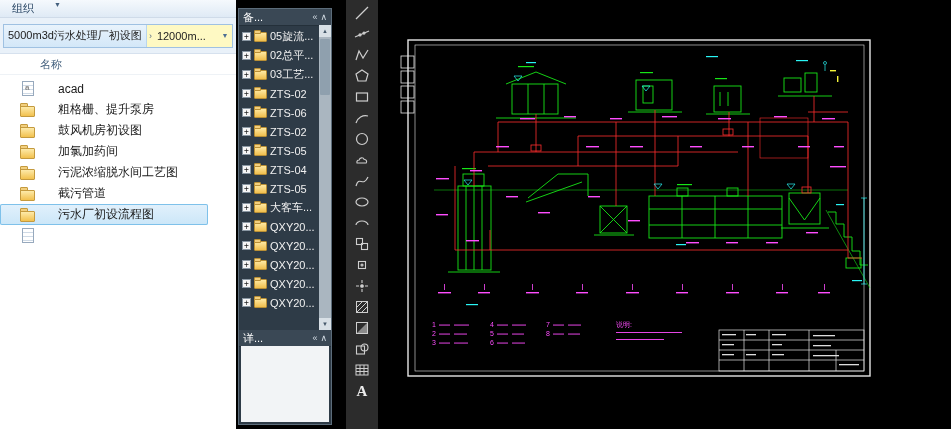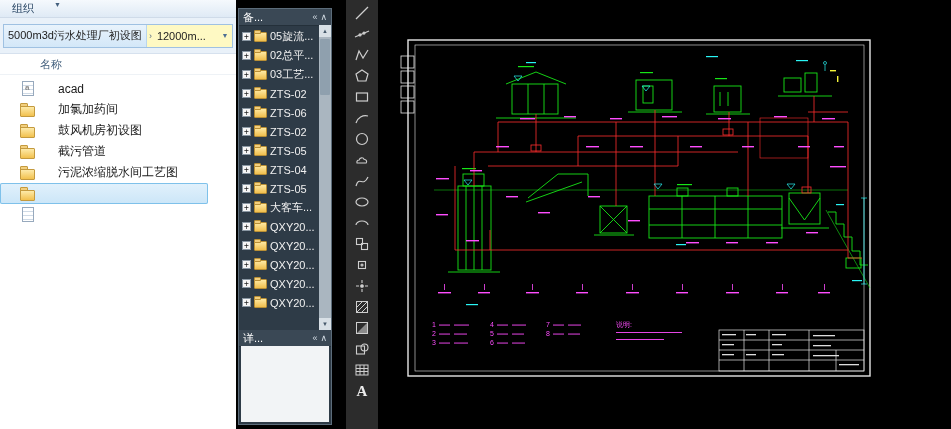--- a/index.html
+++ b/index.html
@@ -95,43 +95,48 @@
   <div class="colheader">
     <span>名称</span>
   </div>
   <div class="filelist">
 
       <div class="file-row type-file-acad">
         <span class="ficon"></span>
         <span class="fname">acad</span>
       </div>
 
-
       <div class="file-row type-folder">
         <span class="ficon"></span>
+        <span class="fname">粗格栅、提升泵房</span>
+      </div>
+
+      <div class="file-row type-folder">
+        <span class="ficon"></span>
+        <span class="fname">鼓风机房初设图</span>
+      </div>
+
+      <div class="file-row type-folder">
+        <span class="ficon"></span>
         <span class="fname">加氯加药间</span>
       </div>
 
       <div class="file-row type-folder">
         <span class="ficon"></span>
-        <span class="fname">鼓风机房初设图</span>
+        <span class="fname">污泥浓缩脱水间工艺图</span>
       </div>
 
       <div class="file-row type-folder">
         <span class="ficon"></span>
         <span class="fname">截污管道</span>
       </div>
 
-      <div class="file-row type-folder">
-        <span class="ficon"></span>
-        <span class="fname">污泥浓缩脱水间工艺图</span>
-      </div>
-
       <div class="file-row selected type-folder">
         <span class="ficon"></span>
+        <span class="fname">污水厂初设流程图</span>
       </div>
 
       <div class="file-row type-file">
         <span class="ficon"></span>
       </div>
 
     </div>
 </div>
 
 <div class="palette">

